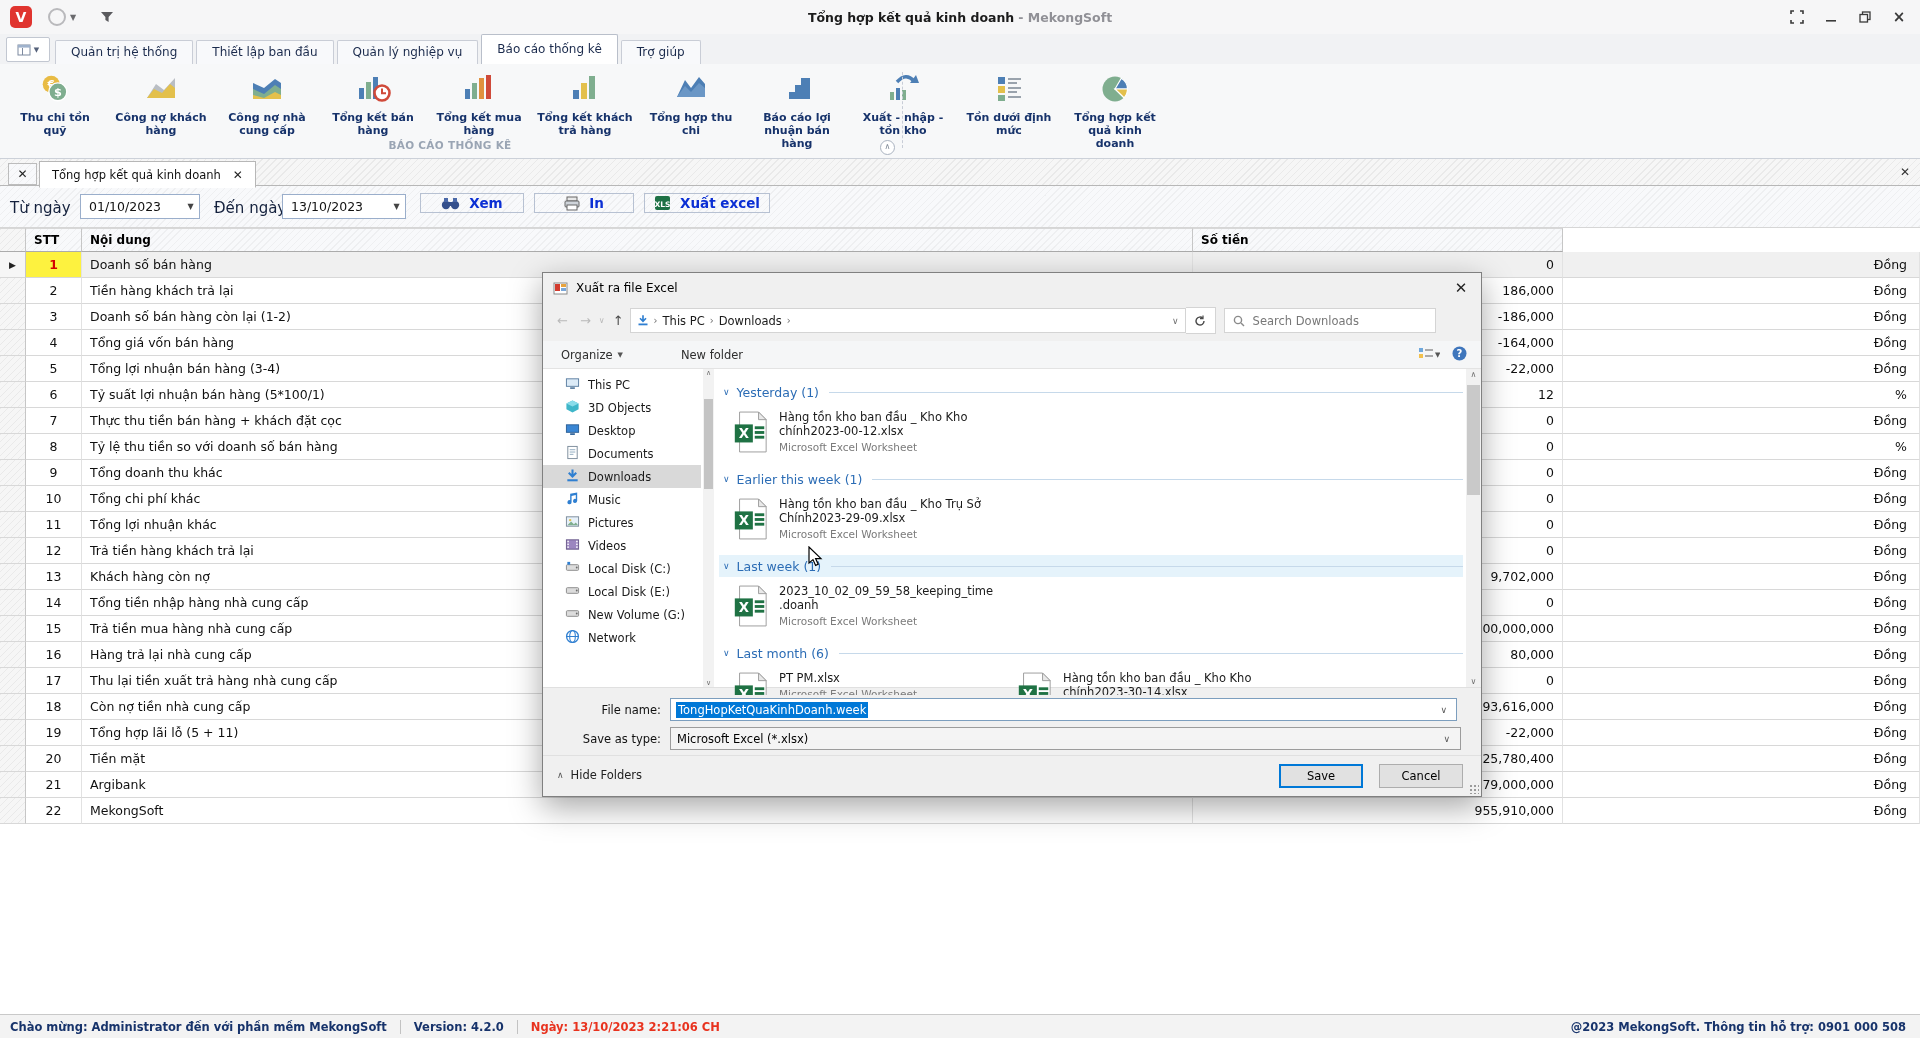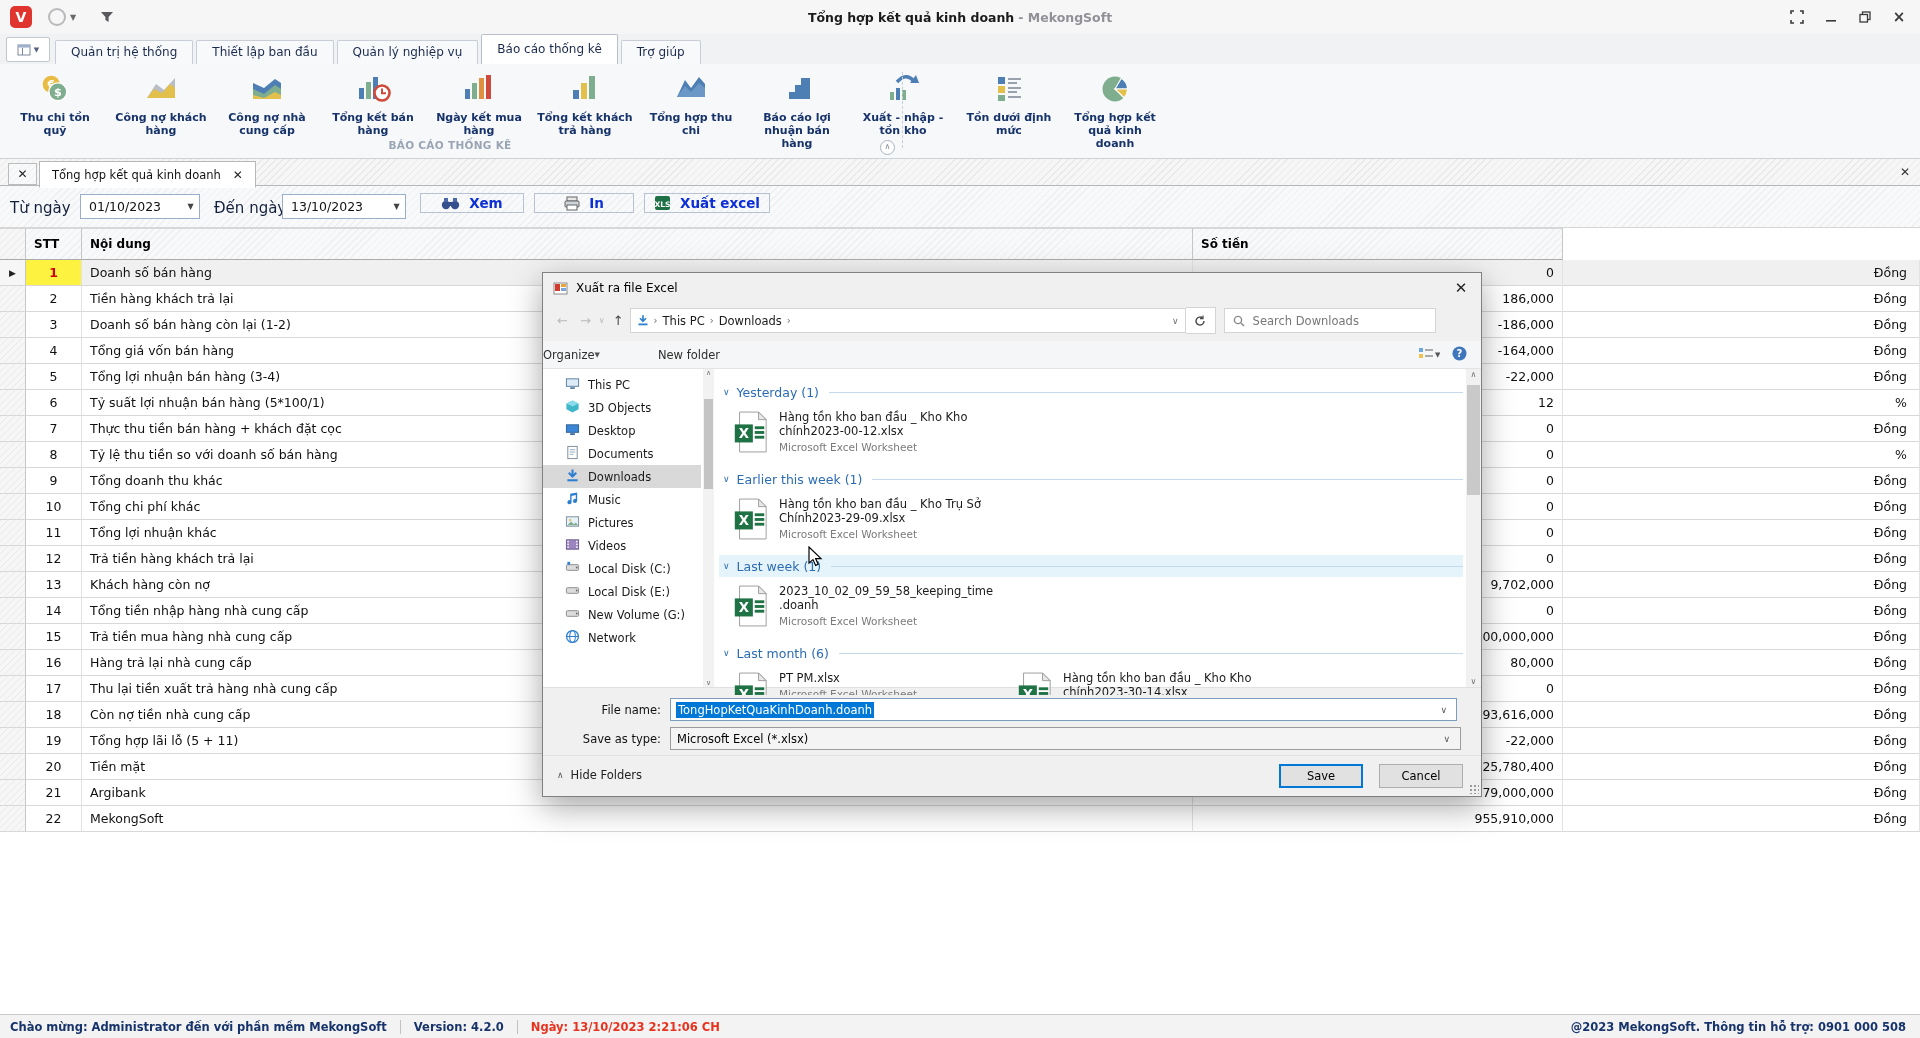--- a/index.html
+++ b/index.html
@@ -46,21 +46,21 @@
   
   .filterbar{position:absolute;top:186px;left:0;width:100%;height:42px;border-bottom:1px solid #d6d6d6;box-sizing:border-box}
   .f-label{position:absolute;top:13px;font-size:15px;color:#14213d}
   .f-combo{position:absolute;top:8px;height:25px;background:#fff;border:1px solid #9aaecb;display:flex;align-items:center;font-size:12.5px;color:#111;padding-left:8px;box-sizing:border-box}
   .f-combo .dd{margin-left:auto;width:17px;height:100%;display:flex;align-items:center;justify-content:center;color:#444;font-size:8px}
   .f-btn{position:absolute;top:7px;height:20px;border:1px solid #b7c1d2;display:flex;align-items:center;justify-content:center;gap:9px;font-size:13.5px;font-weight:bold;color:#0b2fd4;box-sizing:border-box}
 
   
   .grid{position:absolute;top:228px;left:0;width:1920px}
   .g-row{display:grid;grid-template-columns:26px 56px 1111px 370px 357px}
-  .g-h{height:32px;border-right:1px solid #c6c6c6;border-bottom:1px solid #ababab;border-top:1px solid #d8d8d8;font-weight:bold;font-size:12px;color:#000;display:flex;align-items:center;padding:0 8px;box-sizing:border-box}
+  .g-h{height:24px;border-right:1px solid #c6c6c6;border-bottom:1px solid #ababab;border-top:1px solid #d8d8d8;font-weight:bold;font-size:12px;color:#000;display:flex;align-items:center;padding:0 8px;box-sizing:border-box}
   .g-c{height:26px;background:#fff;border-right:1px solid #e2e2e2;border-bottom:1px solid #d8d8d8;font-size:12.5px;color:#101010;display:flex;align-items:center;padding:0 8px;box-sizing:border-box}
   .g-gutter{border-right:1px solid #c6c6c6;background-color:#f6f6f6;background-image:repeating-linear-gradient(135deg,rgba(0,0,0,.05) 0 1px,transparent 1px 5px);justify-content:center;padding:0}
   .c-stt{justify-content:center}
   .c-amount{justify-content:flex-end}
   .c-unit{justify-content:flex-end;padding-right:12px}
   .g-row.sel .g-c{background:#f0f0f0}
   .g-row.sel .g-gutter{background-color:#f6f6f6}
   .g-row.sel .c-stt{background:#fdf23f;color:#d40000;font-weight:bold}
   .selarrow{font-size:9px;color:#222}
 
@@ -78,21 +78,21 @@
   .dlg-addr{position:absolute;top:34px;left:8px;right:8px;height:27px;display:flex;align-items:center}
   .nav-arr{font-size:13px;color:#b9b9b9;margin:0 6px}
   .nav-arr.up{color:#4a4a4a}
   .nav-arr.small{font-size:8px;margin:0 2px}
   .addrbox{width:556px;height:25px;background:#fff;border:1px solid #d4d4d4;display:flex;align-items:center;gap:5px;padding:0 6px;font-size:11.5px;color:#1a1a1a;box-sizing:border-box}
   .crumb-sep{color:#6f6f6f;font-size:10px}
   .addr-v{margin-left:auto;color:#6f6f6f;font-size:9px}
   .refresh-btn{width:29px;height:25px;background:#fff;border:1px solid #d4d4d4;border-left:none;display:flex;align-items:center;justify-content:center}
   .searchbox{width:212px;height:25px;background:#fff;border:1px solid #d4d4d4;display:flex;align-items:center;gap:8px;padding:0 8px;margin-left:8px;font-size:11.5px;color:#777;box-sizing:border-box}
   .dlg-toolbar{position:absolute;top:68px;left:0;right:0;height:27px;background:#f5f6f7;border-bottom:1px solid #e3e3e3;display:flex;align-items:center;font-size:11.5px;color:#2e2e2e}
-  .tool-organize{display:flex;align-items:center;}
+  .tool-organize{margin-left:18px;display:flex;align-items:center;gap:5px}
   .tool-newfolder{margin-left:58px}
   .tool-right{margin-left:auto;margin-right:14px;display:flex;align-items:center;gap:12px}
   .dlg-body{position:absolute;top:96px;left:0;right:0;height:318px;background:#fff;border-bottom:1px solid #e0e0e0}
   .nav-pane{position:absolute;left:0;top:4px;width:158px;bottom:0;overflow:hidden}
   .nav-item{height:23px;display:flex;align-items:center;gap:8px;padding-left:22px;font-size:11.5px;color:#1a1a1a;white-space:nowrap}
   .nav-item.selected{background:#d9d9d9}
   .nav-sb{position:absolute;left:160px;top:0;width:11px;height:100%;background:#f2f2f2}
   .nav-sb .thumb{position:absolute;left:1px;top:30px;width:9px;height:90px;background:#c4c4c4}
   .nav-sb .arr{position:absolute;left:0;width:11px;text-align:center;font-size:7px;color:#707070}
   .file-area{position:absolute;left:176px;top:0;right:18px;height:100%;overflow:hidden;padding-top:8px}
@@ -226,21 +226,21 @@
       </div>
       <div class="rbtn">
         <span class="ricon">
           <svg width="36" height="36" viewBox="0 0 36 36">
             <rect x="4" y="18" width="5" height="10" fill="#4d7fb5"></rect>
             <rect x="11" y="12" width="5" height="16" fill="#7fae8f"></rect>
             <rect x="18" y="7" width="5" height="21" fill="#e0913f"></rect>
             <rect x="25" y="4" width="5" height="24" fill="#cf4a3a"></rect>
           </svg>
         </span>
-        <span class="rlabel">Ngày kết mua hàng</span>
+        <span class="rlabel">Tổng kết mua hàng</span>
       </div>
       <div class="rbtn">
         <span class="ricon">
           <svg width="36" height="36" viewBox="0 0 36 36">
             <rect x="6" y="19" width="6" height="9" fill="#4d7fb5"></rect>
             <rect x="14" y="12" width="6" height="16" fill="#e3c04c"></rect>
             <rect x="22" y="5" width="6" height="23" fill="#7fae8f"></rect>
           </svg>
         </span>
         <span class="rlabel">Tổng kết khách trả hàng</span>
@@ -812,21 +812,21 @@
     <div class="list-sb">
       <span class="arr" style="top:1px">∧</span>
       <div class="thumb"></div>
       <span class="arr" style="bottom:1px">∨</span>
     </div>
   </div>
 
   <div class="fname-row">
     <span class="flabel">File name:</span>
     <div class="finput">
-      <span class="fsel">TongHopKetQuaKinhDoanh.doanh</span>
+      <span class="fsel">TongHopKetQuaKinhDoanh.week</span>
       <span class="dd">∨</span>
     </div>
   </div>
   <div class="stype-row">
     <span class="flabel">Save as type:</span>
     <div class="sinput">
       <span>Microsoft Excel (*.xlsx)</span>
       <span class="dd">∨</span>
     </div>
   </div>

